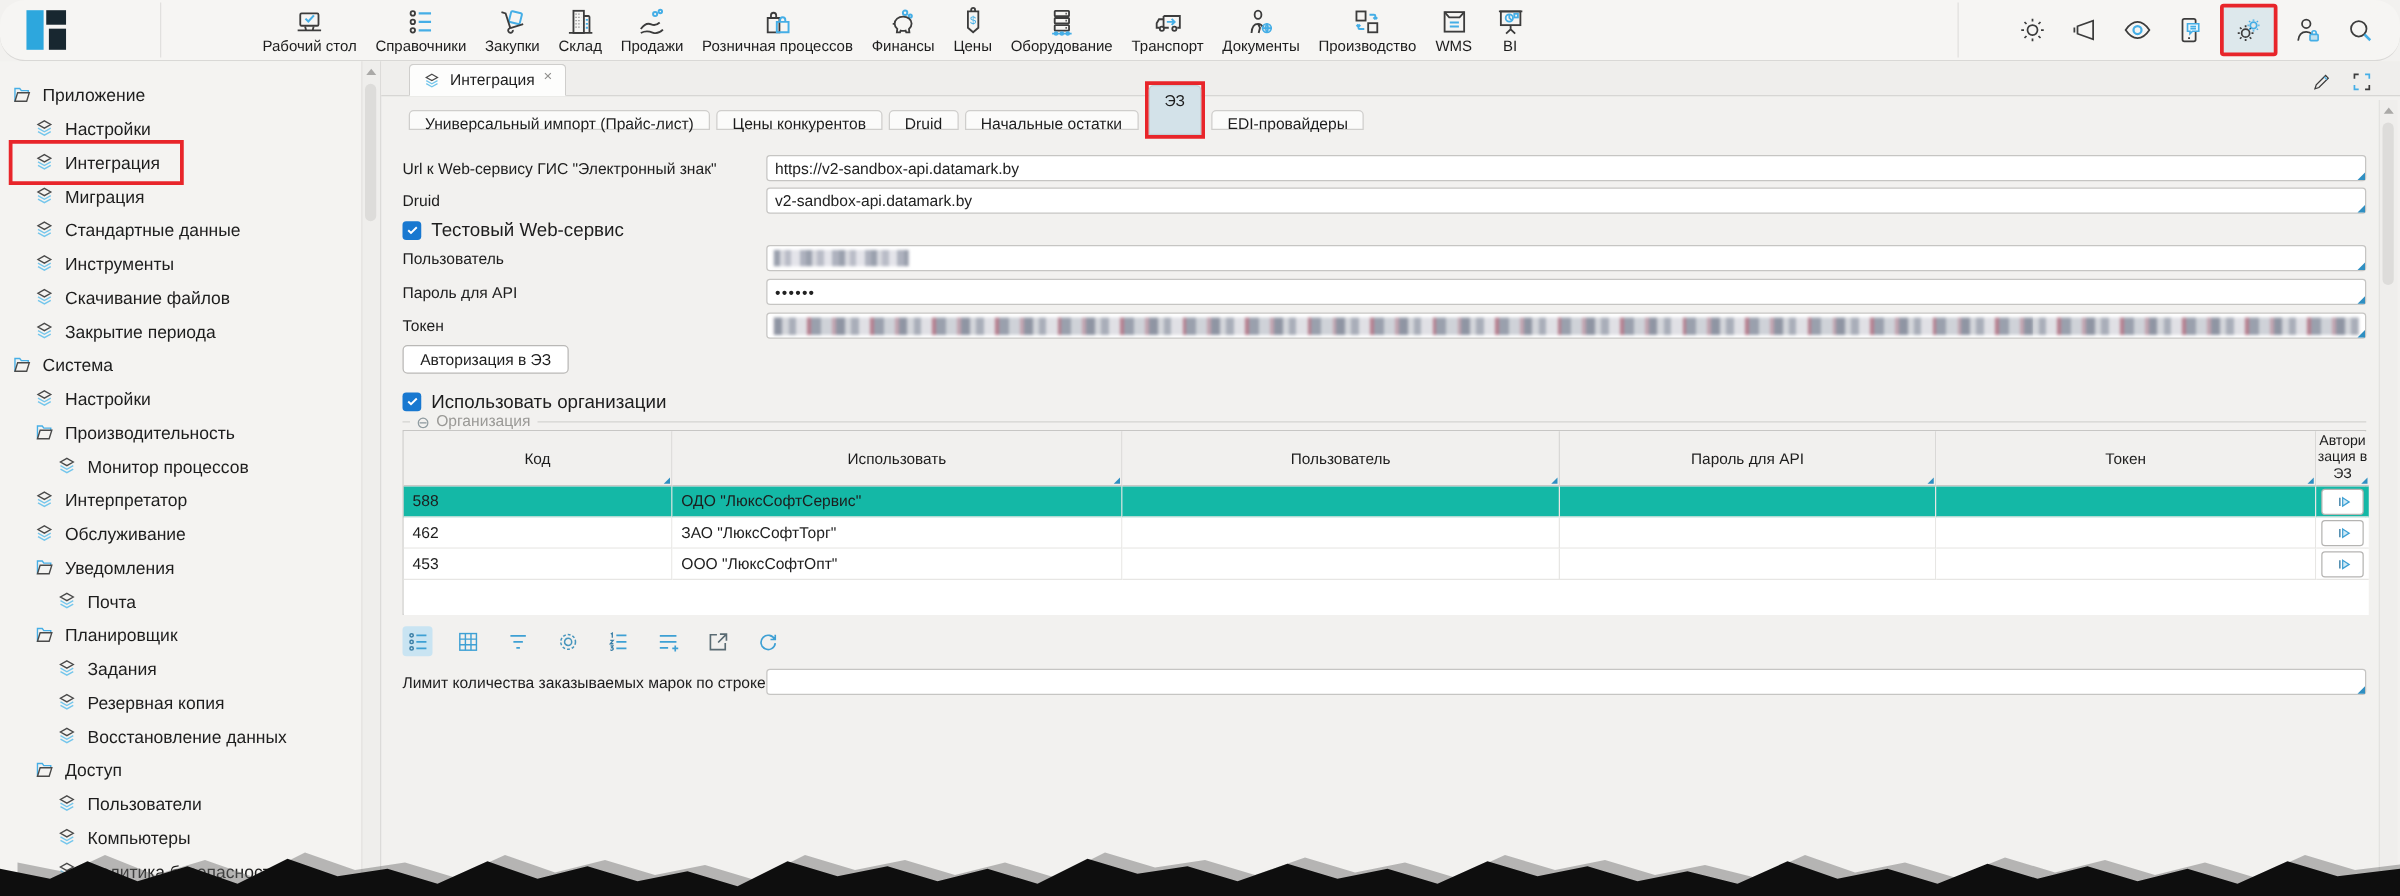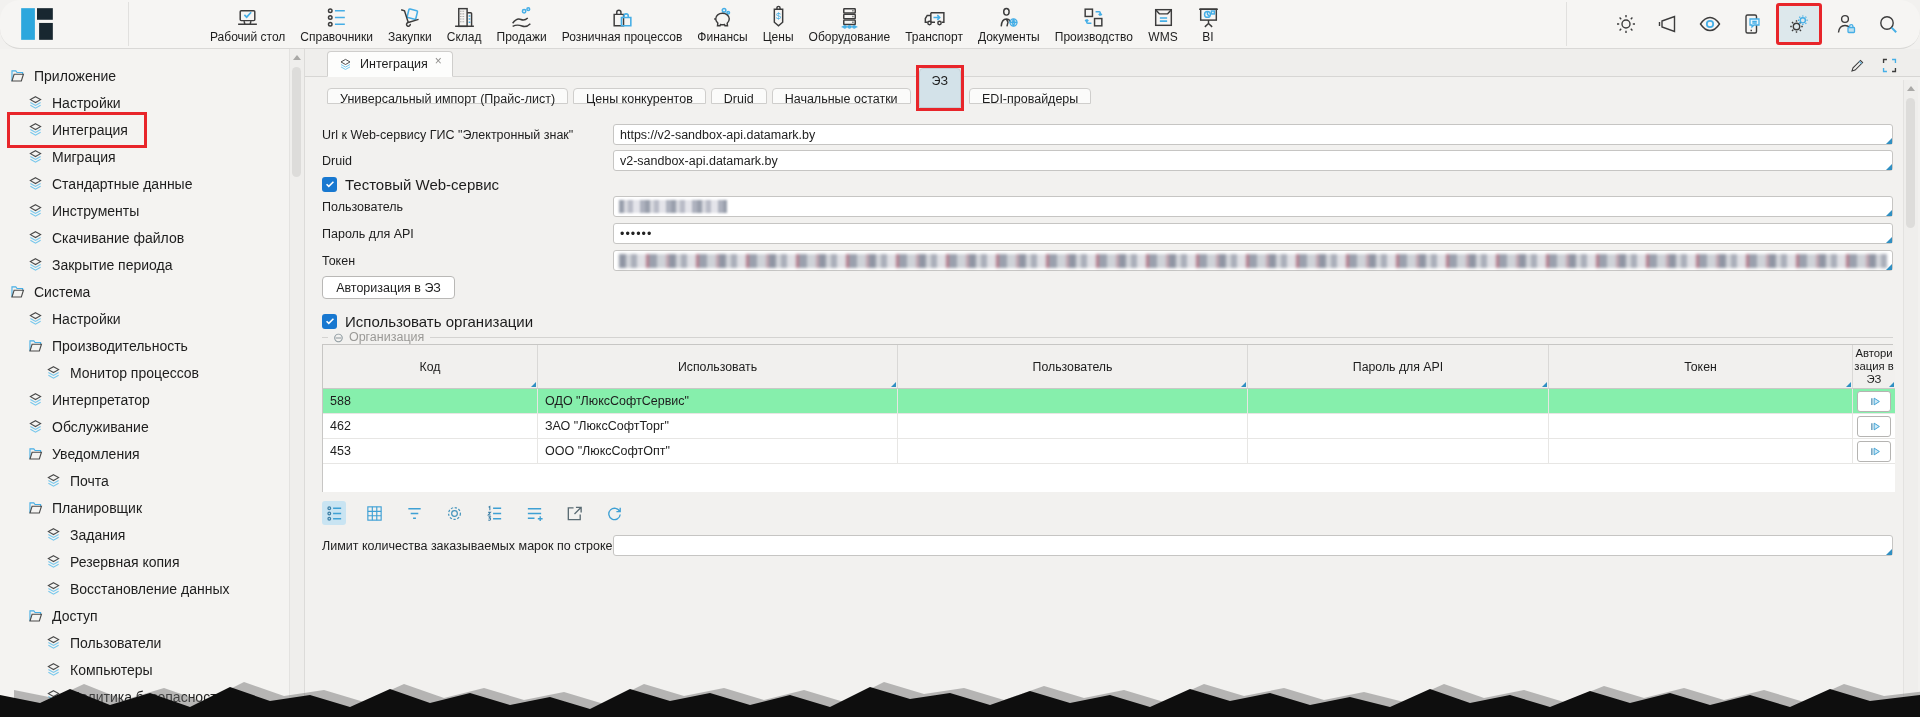--- a/index.html
+++ b/index.html
@@ -69,21 +69,21 @@
   .orgtable{position:absolute;left:17px;right:27px;top:295px;height:148px;display:grid;
             grid-template-columns:215px 360px 350px 301px 304px 42px;grid-auto-rows:min-content;
             border:1px solid #c7c6c4;background:#fff;box-sizing:border-box;}
   .th{height:44px;box-sizing:border-box;background:#f1f0ee;border-right:1px solid #d9d8d6;border-bottom:1px solid #c9c8c6;
       display:flex;align-items:center;justify-content:center;font-size:12.3px;position:relative;text-align:center;cursor:pointer;}
   .th::after{content:"";position:absolute;right:1px;bottom:1px;border-left:5px solid transparent;border-bottom:5px solid #2f8fc2;}
   .th-last{border-right:none;font-size:11.3px;line-height:13px;word-break:break-all;padding:1px;}
   .td{height:25px;box-sizing:border-box;border-right:1px solid #e7e6e4;border-bottom:1px solid #e7e6e4;
       font-size:12.5px;display:flex;align-items:center;padding:0 7px;white-space:nowrap;overflow:hidden;cursor:pointer;background:#fff;}
   .td-last{justify-content:center;padding:0;border-right:none;}
-  .sel{background:#86efac;}
+  .sel{background:#14b8a6;}
   .tbody-empty{grid-column:1/-1;height:28px;background:#fff;}
   .authbtn{width:34px;height:21px;background:#fff;border:1px solid #b5b4b2;border-radius:3px;display:flex;align-items:center;justify-content:center;padding:0;cursor:pointer;}
   .authbtn svg{width:15px;height:15px}
 
   .ttoolbar{position:absolute;left:17px;top:450px;height:28px;display:flex;align-items:center;gap:16px;}
   .tt{width:24px;height:24px;display:flex;align-items:center;justify-content:center;cursor:pointer;}
   .tt svg{width:19px;height:19px}
   .tt-active{background:#c9e4f2;border-radius:3px;}
 
   .limit-row{top:486px;}

